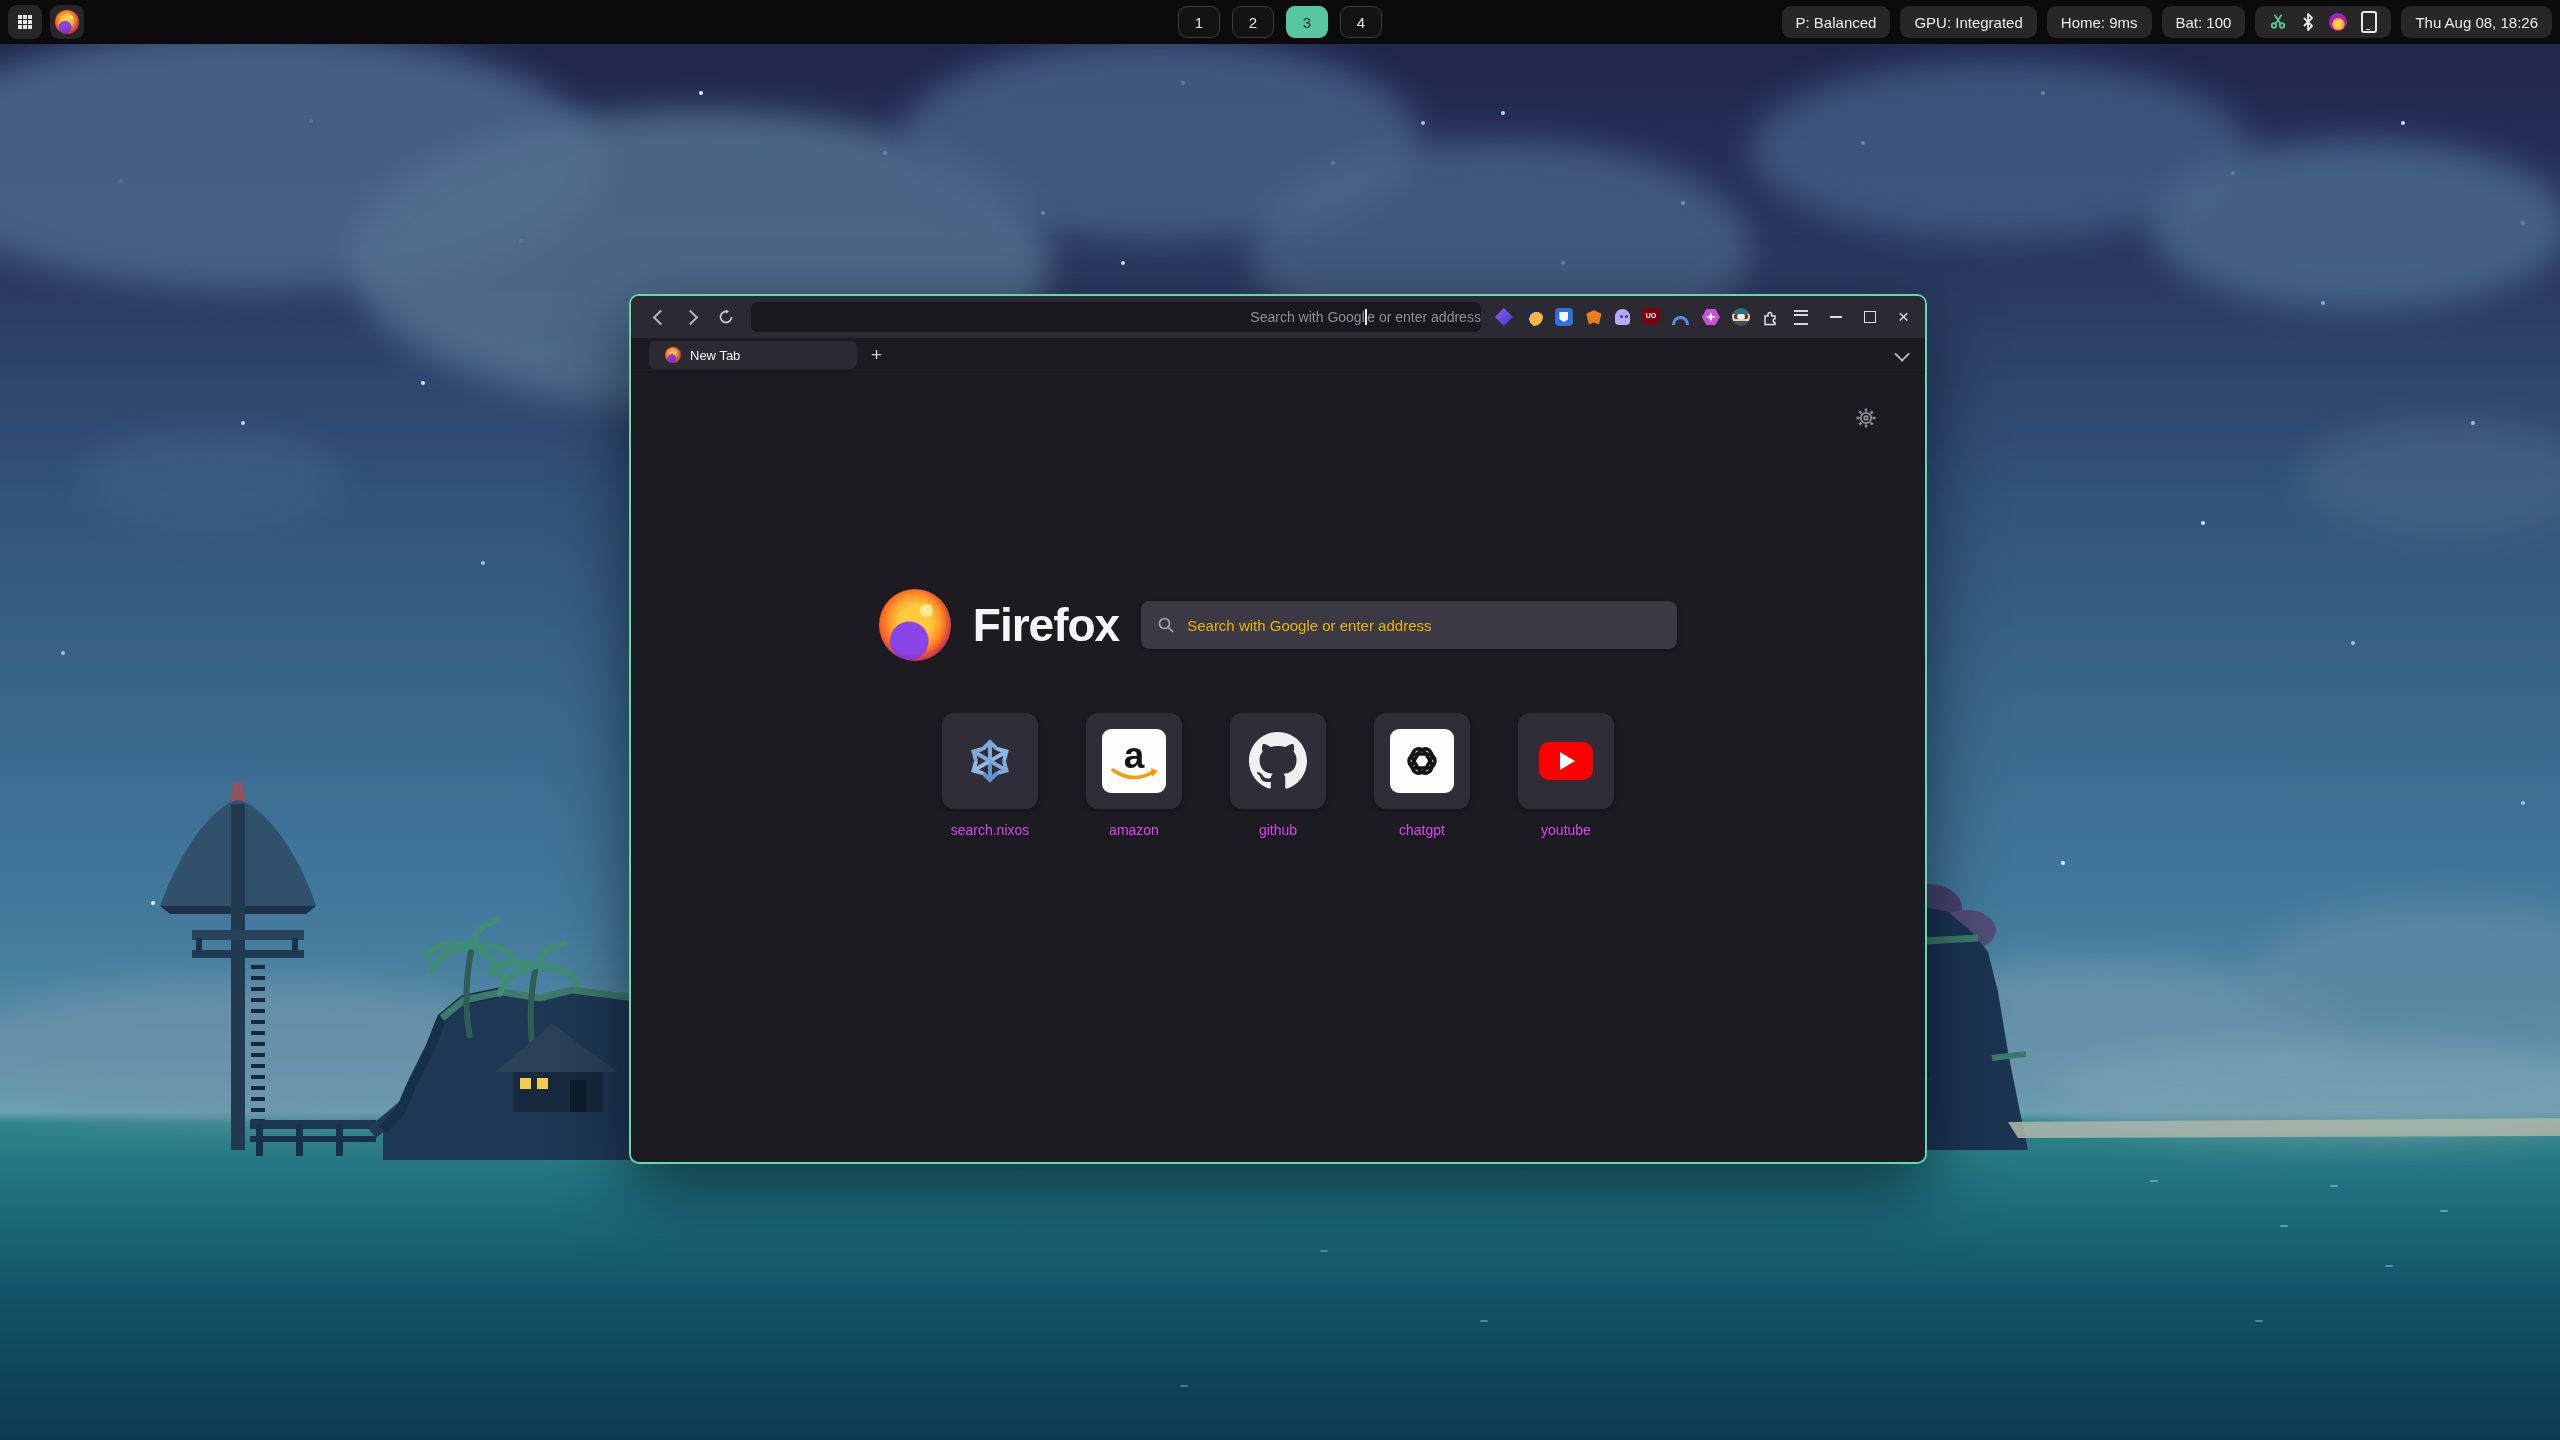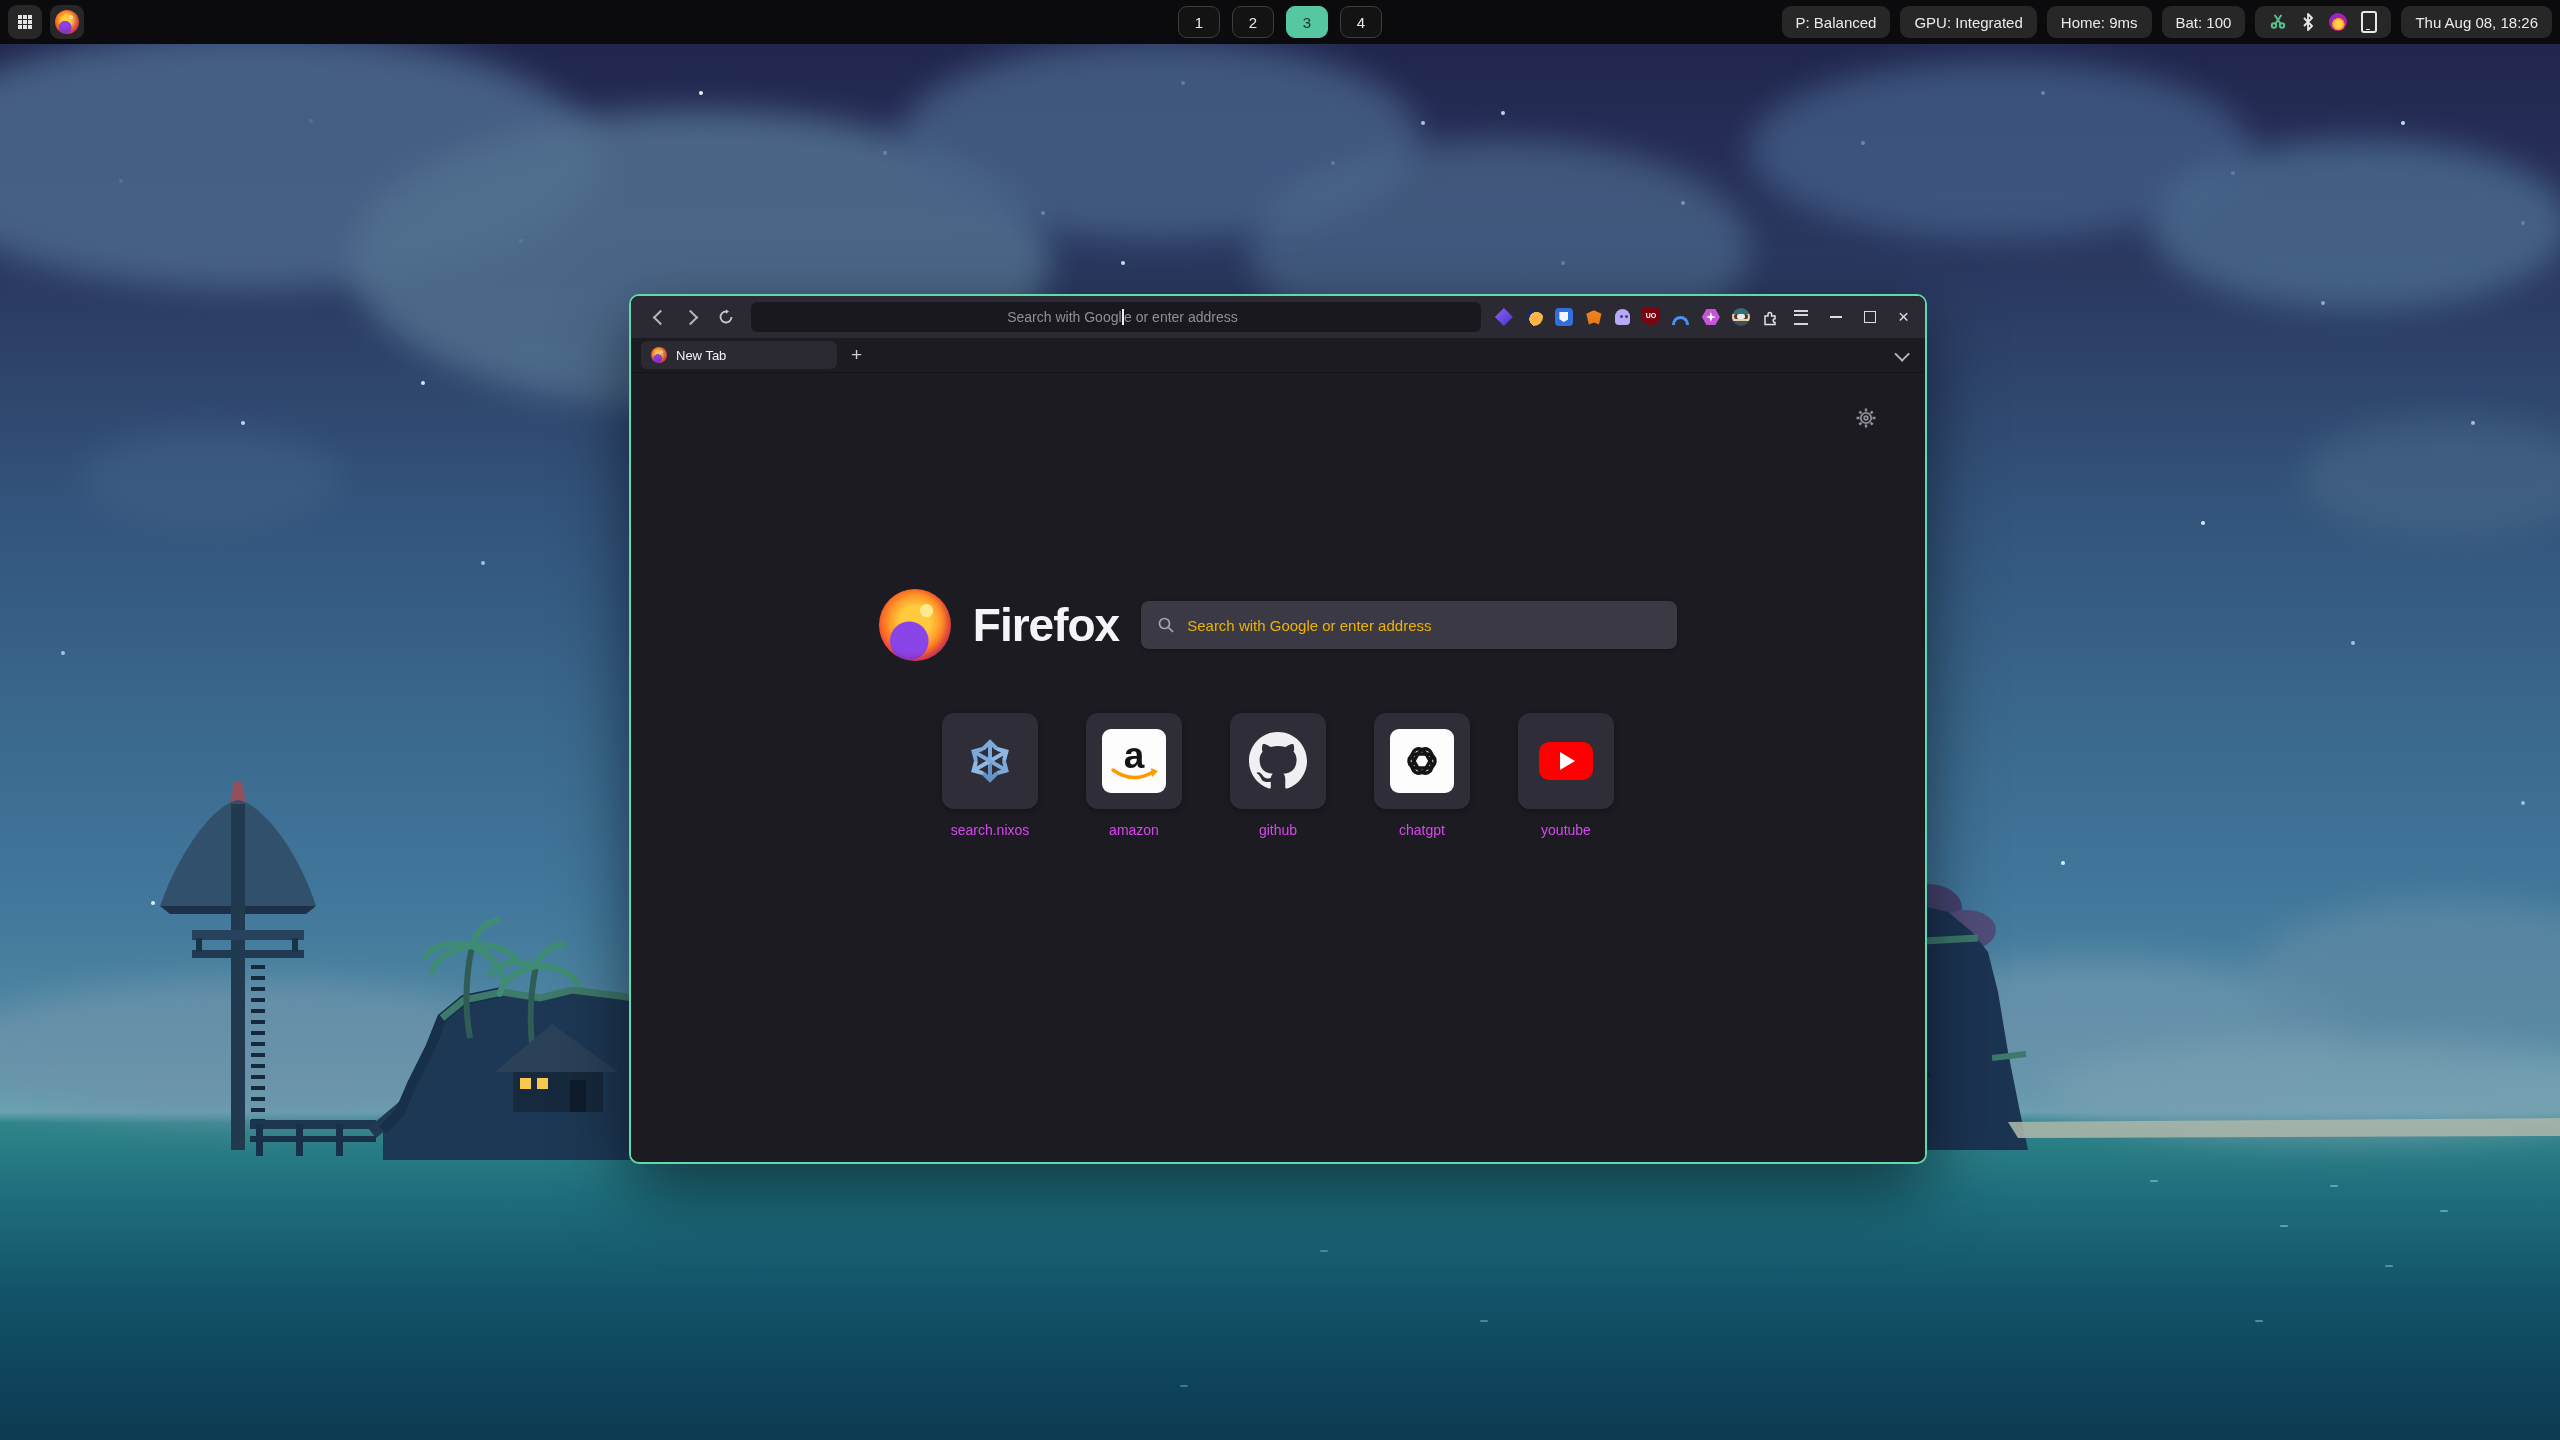--- a/index.html
+++ b/index.html
@@ -63,21 +63,21 @@
   
   .window{position:absolute;left:629px;top:294px;width:1298px;height:870px;z-index:5;
     border:2px solid #5fd9ad;border-radius:10px;overflow:hidden;background:#1c1b22;
     box-shadow:0 24px 70px rgba(0,0,10,.55);box-sizing:border-box;}
   .navbar{height:42px;background:#2b2a33;display:flex;align-items:center;padding:0 10px;}
   .nav-ic{width:26px;height:26px;display:flex;align-items:center;justify-content:center;margin:0 4px;}
   .chev{width:9px;height:9px;border-left:2px solid #b5b4bd;border-bottom:2px solid #b5b4bd;}
   .chev.back{transform:rotate(45deg);margin-left:4px;}
   .chev.fwd{transform:rotate(-135deg);margin-right:4px;}
   .urlbar{flex:1;height:30px;margin:0 8px;background:#19181f;border-radius:6px;
-    display:flex;align-items:center;justify-content:center;color:#8f8f98;font-size:14px;padding-left:13px;}
+    display:flex;align-items:center;justify-content:flex-end;color:#8f8f98;font-size:14px;padding-left:13px;}
   .caret{display:inline-block;width:1.5px;height:16px;background:#f0f0f4;margin:0 .5px;vertical-align:middle;}
   .exts{display:flex;align-items:center;}
   .ext{width:18px;height:18px;margin:0 6px;display:flex;align-items:center;justify-content:center;position:relative;}
   .ext-gem{background:linear-gradient(135deg,#8a66f5,#4b2ed0);clip-path:polygon(50% 0,100% 50%,50% 100%,0 50%);}
   .ext-moon{border-radius:50%;background:radial-gradient(circle at 64% 62%, #ffb347 0 44%, #1c2b4e 46%);}
   .ext-shieldlock{border-radius:4px;background:#2f6fe0;}
   .ext-shieldlock::after{content:"";width:9px;height:10px;background:#f4f6fb;
     clip-path:polygon(50% 100%,0 72%,0 0,100% 0,100% 72%);}
   .ext-fox{background:linear-gradient(180deg,#f6851b,#e2761b);
     clip-path:polygon(50% 12%,92% 32%,78% 92%,50% 80%,22% 92%,8% 32%);}
@@ -93,22 +93,22 @@
   .ext-avatar{border-radius:50%;background:linear-gradient(180deg,#2f6f7e 0 36%, #e8cfae 36% 74%, #43505c 74%);overflow:hidden;}
   .ext-avatar::after{content:"";position:absolute;left:2px;top:6px;width:14px;height:4.5px;background:#ececec;border-radius:2px;
     box-shadow:inset 3px 0 0 #5a3526, inset -3px 0 0 #5a3526;}
   .menu-glyph{width:14px;height:11px;border-top:2px solid #d6d5dd;border-bottom:2px solid #d6d5dd;position:relative;}
   .menu-glyph::after{content:"";position:absolute;left:0;top:2.5px;width:14px;height:2px;background:#d6d5dd;}
   .winctl{display:flex;align-items:center;gap:22px;margin-left:14px;margin-right:6px;color:#dddde2;}
   .wc-min{width:12px;height:2px;background:#dddde2;}
   .wc-max{width:10px;height:10px;border:1.5px solid #dddde2;}
   .wc-close{font-size:19px;line-height:10px;}
   .tabstrip{height:34px;background:#1c1b22;display:flex;align-items:center;border-bottom:1px solid #131218;}
-  .tab{margin-left:10px;width:176px;height:28px;background:#2b2a32;border-radius:6px;
-    display:flex;align-items:center;padding:0 10px;gap:9px;color:#f2f1f4;font-size:13px;}
+  .tab{margin-left:18px;width:176px;height:28px;background:#2b2a32;border-radius:6px;
+    display:flex;align-items:center;padding:0 16px;gap:9px;color:#f2f1f4;font-size:13px;}
   .newtab-btn{color:#cfced6;font-size:19px;margin-left:14px;font-weight:400;}
   .tab-chev{margin-left:auto;margin-right:16px;width:9px;height:9px;border-left:2px solid #b5b4bd;border-bottom:2px solid #b5b4bd;transform:rotate(-45deg) translateY(-2px);}
   .content{position:relative;height:786px;background:#1c1b22;}
   .gear{position:absolute;top:34px;right:48px;}
   
   .hero{position:absolute;top:216px;left:0;width:100%;display:flex;align-items:center;justify-content:center;gap:22px;}
   .wordmark{font-size:46px;font-weight:bold;color:#f5f5f7;letter-spacing:-1px;text-align:center;}
   .searchbar{width:536px;height:48px;background:#3b3a44;border-radius:8px;display:flex;align-items:center;
     padding:0 16px;gap:12px;color:#eab308;font-size:15px;box-shadow:0 1px 4px rgba(0,0,0,.35);box-sizing:border-box;}
   .tiles{position:absolute;top:340px;left:0;width:100%;display:flex;justify-content:center;gap:24px;}

